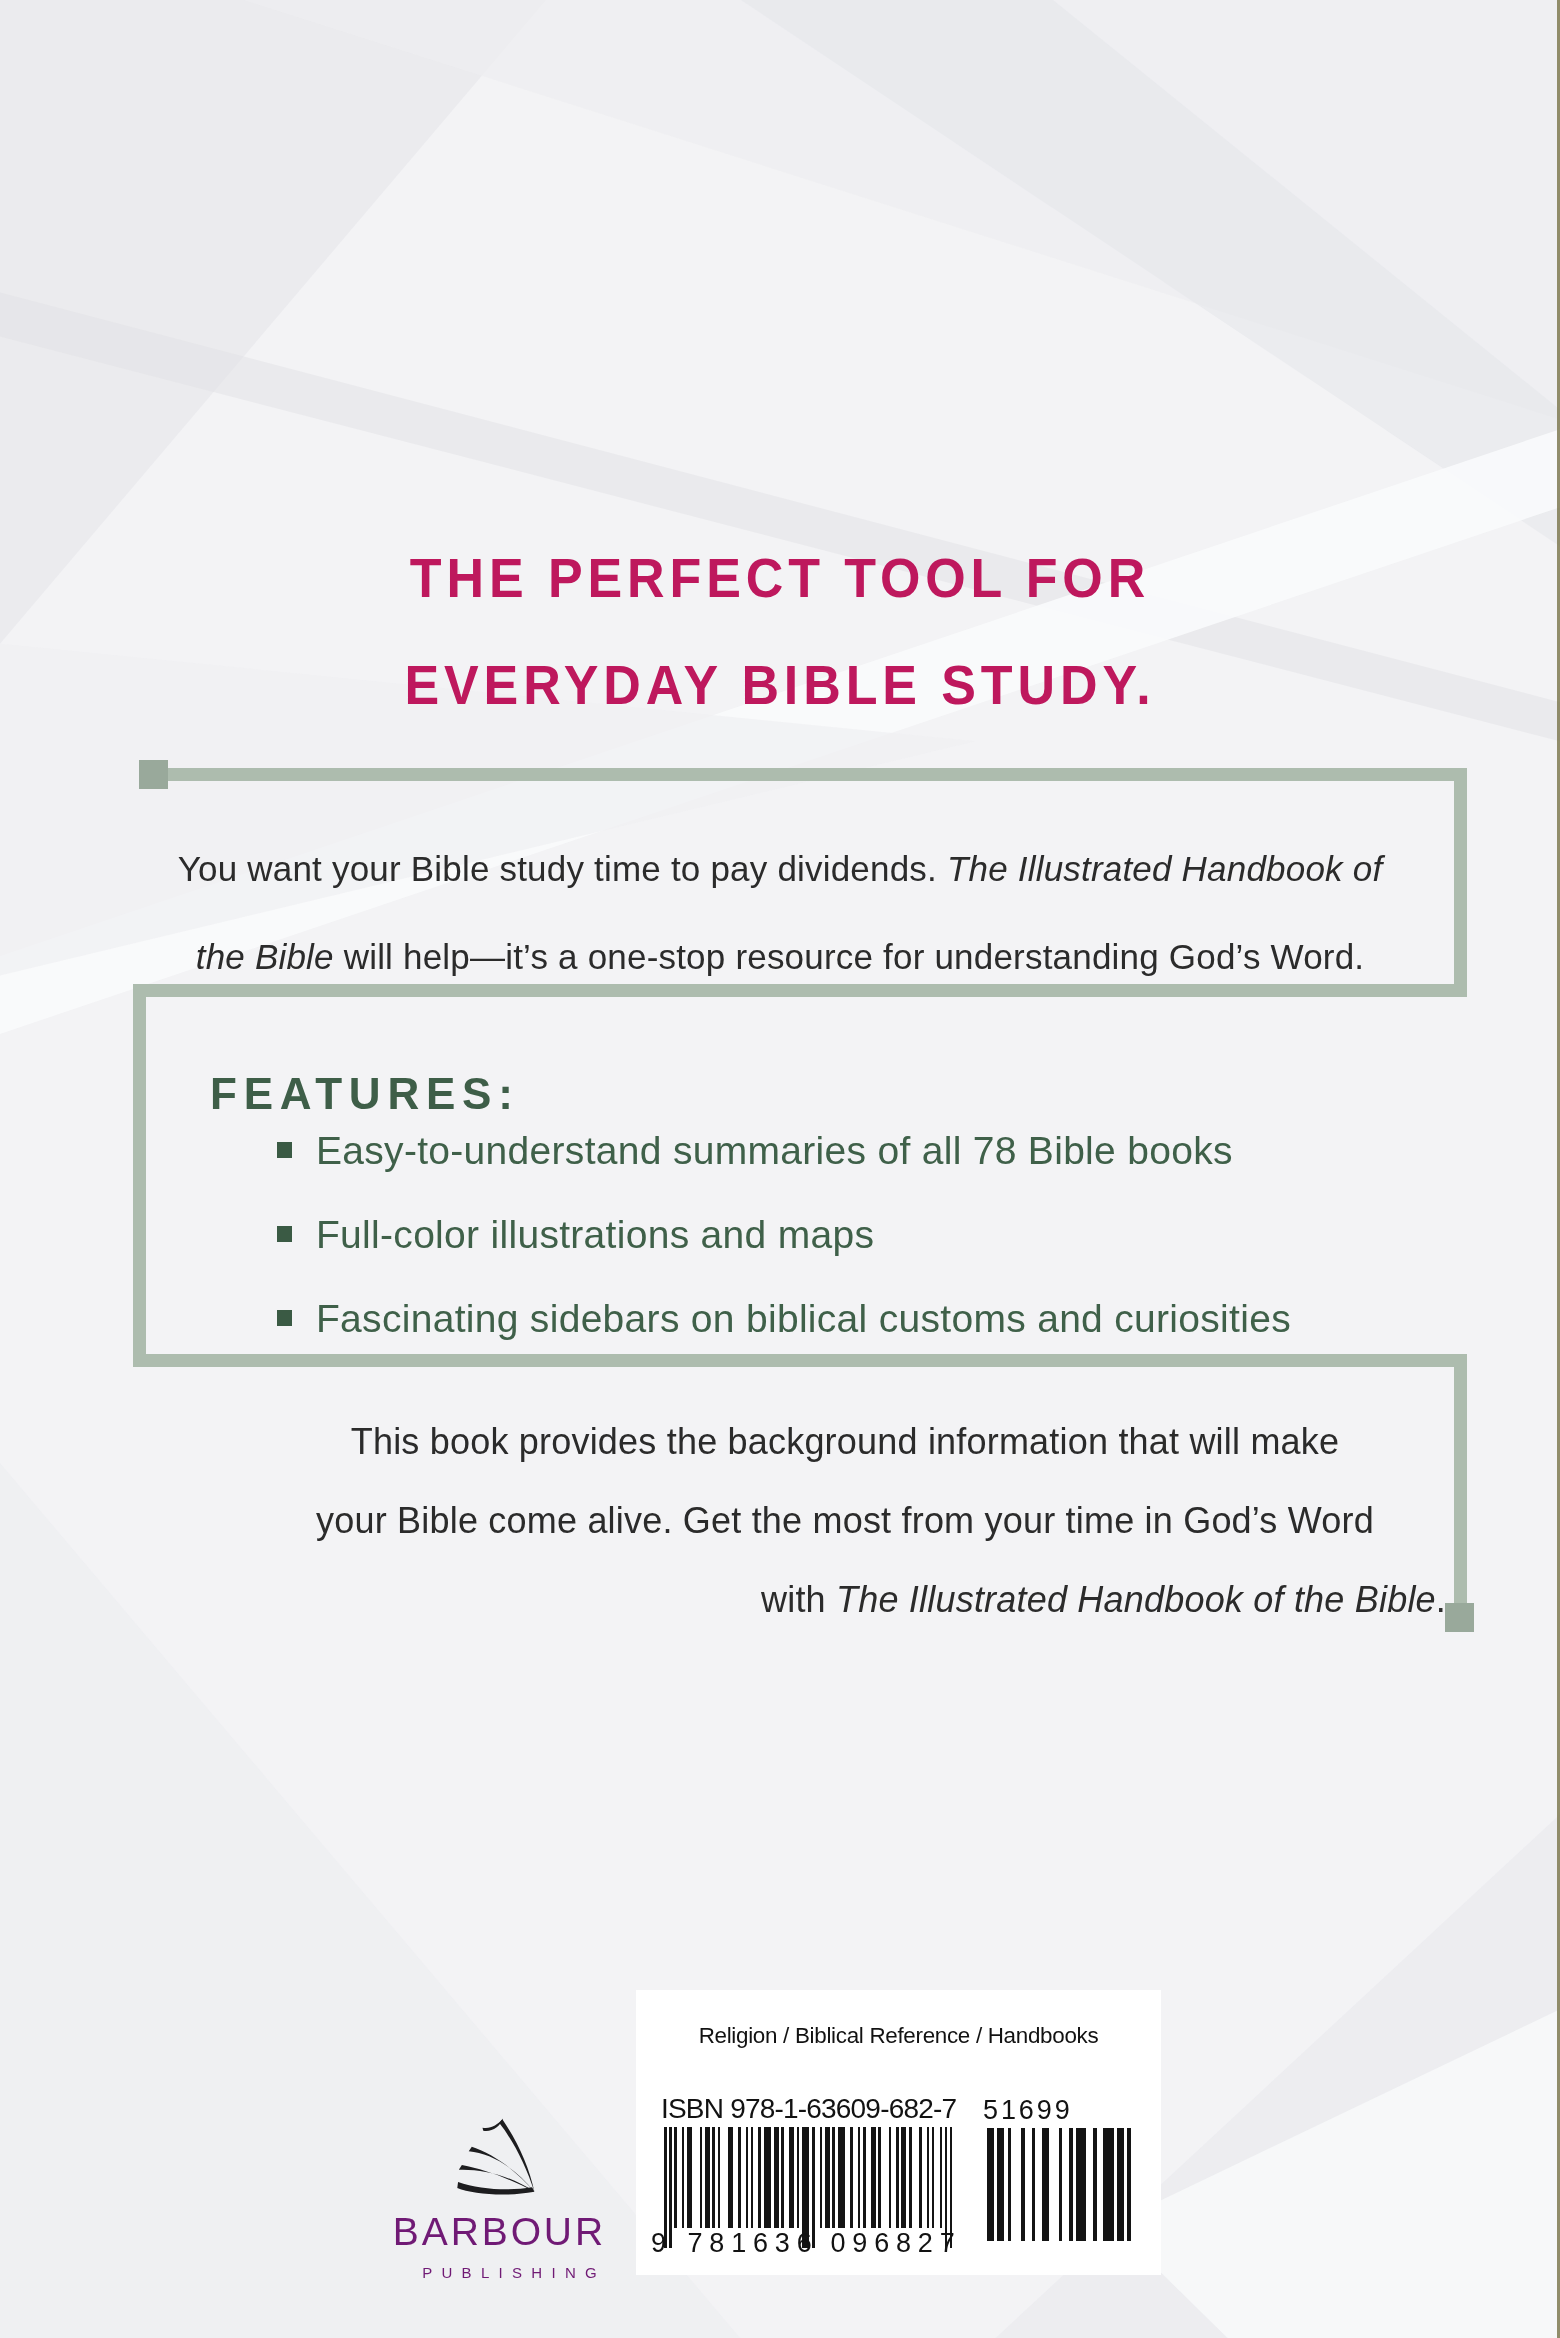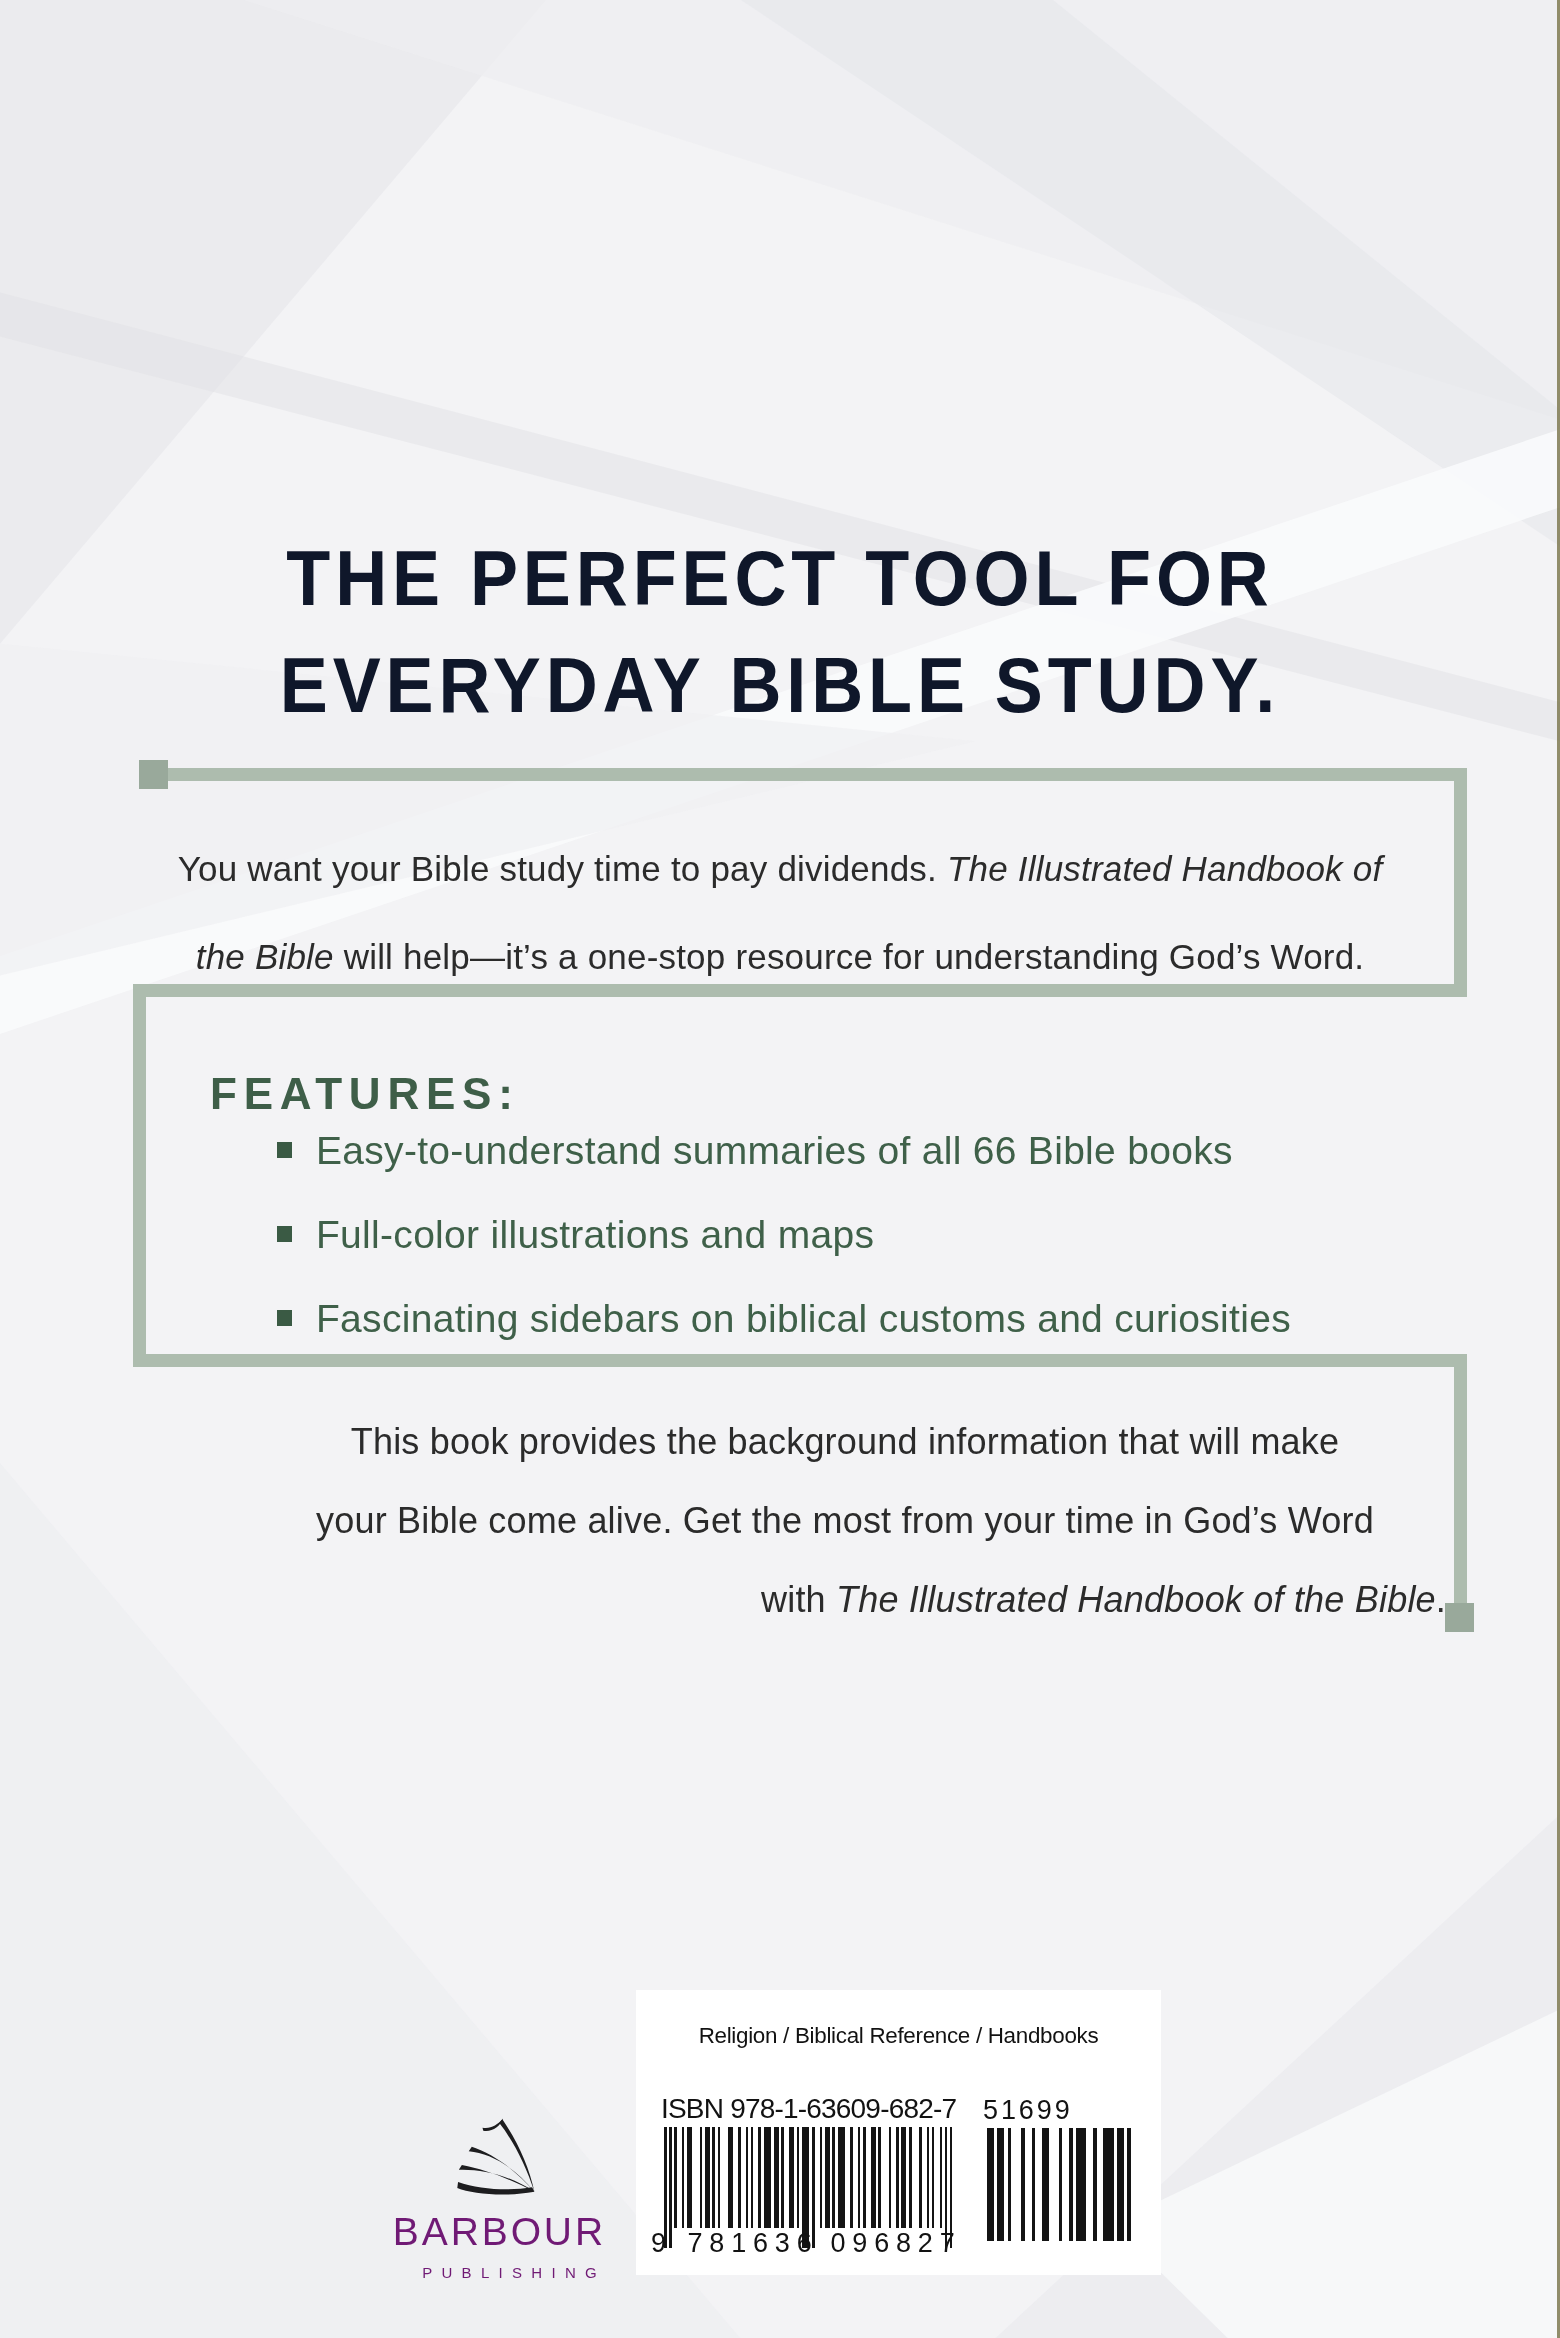--- a/index.html
+++ b/index.html
@@ -9,21 +9,21 @@
     font-family:"Liberation Sans","DejaVu Sans",sans-serif;
     -webkit-font-smoothing:antialiased;
   }
   .abs{position:absolute;}
   
   #facets{position:absolute;inset:0;width:1560px;height:2339px;}
   
   .edge-line{position:absolute;top:0;right:0;width:2.9px;height:2339px;background:#7f7a52;opacity:.85;}
   
   .heading{position:absolute;left:0;top:523px;width:1560px;text-align:center;
-    color:#0f172a;font-weight:700;font-size:72px;letter-spacing:4.9px;line-height:107px;}
+    color:#be185d;font-weight:700;font-size:52px;letter-spacing:4.9px;line-height:107px;}
   .heading .hline{transform:scaleY(1.07);transform-origin:50% 20%;}
   
   .frame{background:#adbcae;}
   .cap{background:#99a99b;}
   
   .intro{position:absolute;left:112px;top:825px;width:1336px;text-align:center;
     color:#2b2b2b;font-size:35px;line-height:88px;letter-spacing:0.2px;}
   .intro i, .outro i{font-style:italic;}
   
   .features-heading{position:absolute;left:210px;top:1069px;color:#3e5e48;
@@ -93,21 +93,21 @@
 <div class="abs cap" style="left:139px;top:760px;width:29px;height:29px;"></div>
 <div class="abs cap" style="left:1445px;top:1603px;width:29px;height:29px;"></div>
 
 <div class="intro">
   <div><span>You want your Bible study time to pay dividends. </span><i>The Illustrated Handbook of</i></div>
   <div><i>the Bible</i><span> will help—it’s a one-stop resource for understanding God’s Word.</span></div>
 </div>
 
 <div class="features-heading">FEATURES:</div>
 <ul class="features-list">
-  <li><span class="bullet-sq"></span><span>Easy-to-understand summaries of all 66 Bible books</span></li>
+  <li><span class="bullet-sq"></span><span>Easy-to-understand summaries of all 78 Bible books</span></li>
   <li><span class="bullet-sq"></span><span>Full-color illustrations and maps</span></li>
   <li><span class="bullet-sq"></span><span>Fascinating sidebars on biblical customs and curiosities</span></li>
 </ul>
 
 <div class="outro">
   <div>This book provides the background information that will make</div>
   <div>your Bible come alive. Get the most from your time in God’s Word</div>
   <div class="r"><span>with </span><i>The Illustrated Handbook of the Bible</i><span>.</span></div>
 </div>
 

